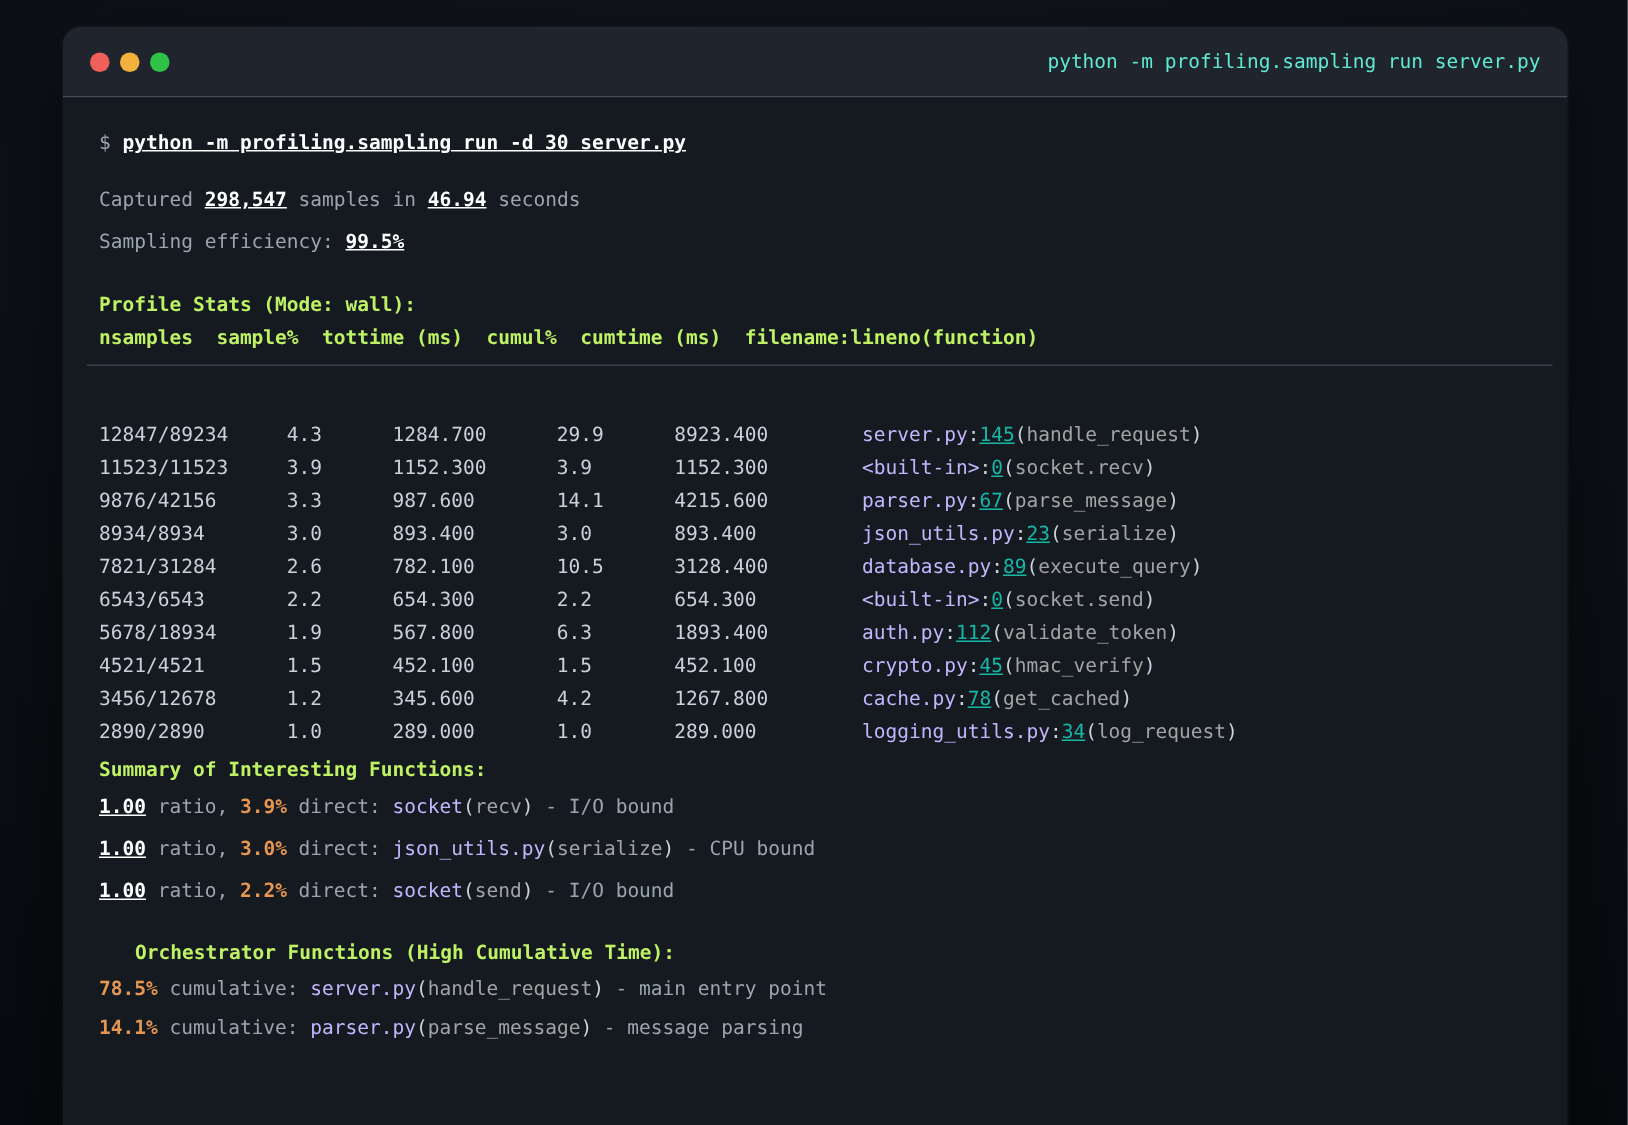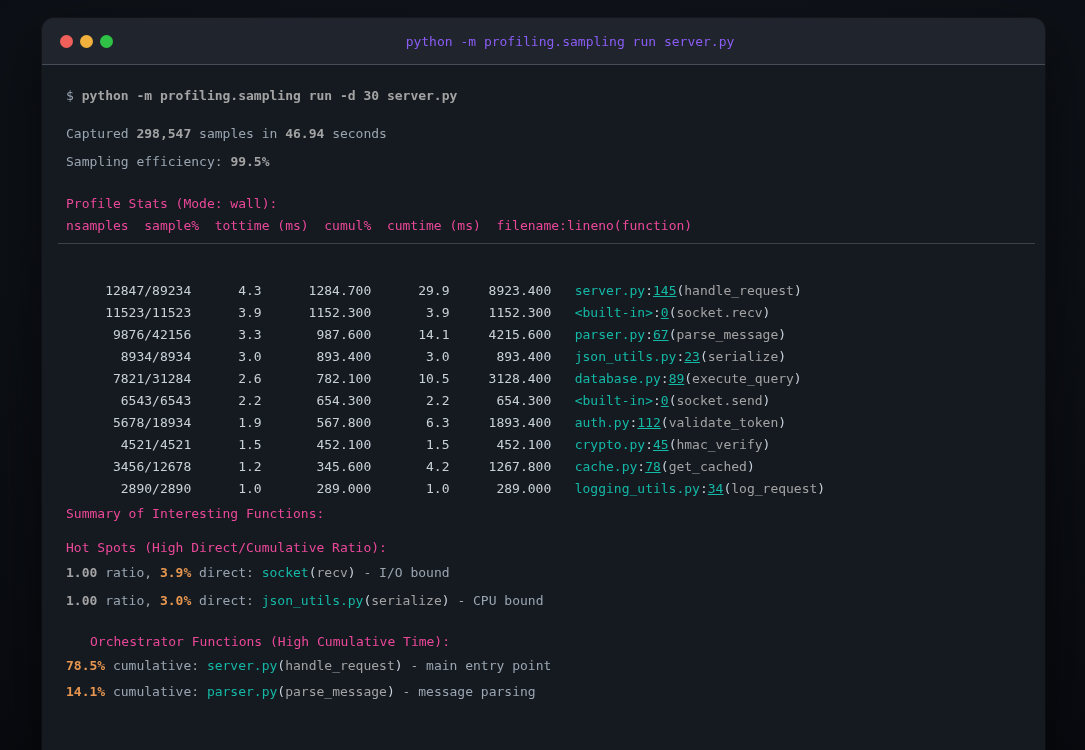--- a/index.html
+++ b/index.html
@@ -17,49 +17,49 @@
     height:47px;background:#20252d;border-bottom:1px solid #454d58;
     border-radius:12px 12px 0 0;display:flex;align-items:center;padding:0 18px;
     box-sizing:border-box;
   }
   .lights{display:flex;gap:7px;align-items:center;}
   .light{width:13px;height:13px;border-radius:50%;display:inline-block;}
   .light.red{background:#f0605a;}
   .light.yellow{background:#f2b13c;}
   .light.green{background:#2fc247;}
   .titlebar .title{
-    flex:1;text-align:center;color:#8b5cf6;font-size:13px;letter-spacing:0;
+    flex:1;text-align:right;color:#5eead4;font-size:13px;letter-spacing:0;
     white-space:nowrap;overflow:hidden;
   }
   .content{
     padding:20px 24px;font-size:13px;color:#9aa5b1;
   }
   .tline{white-space:pre;height:22px;line-height:22px;}
   .stat28 .tline{height:28px;line-height:28px;}
   .lh26 .tline{height:26px;line-height:26px;}
   #stats{margin-top:13px;}
   #profile-head{margin-top:17px;}
   .tdivider{border-top:1px solid #3a424c;margin:6px -14px 14px -8px;height:0;}
   #summary-head{margin-top:25px;}
   #hotspots-head{margin-top:12px;}
   #orch-head{margin-top:16px;margin-left:24px;}
   
-  .col{display:inline-block;text-align:right;white-space:pre;}
+  .col{display:inline-block;white-space:pre;}
   .w16{width:16ch;} .w9{width:9ch;} .w14{width:14ch;margin-top:22px;} .w10{width:10ch;} .w13{width:13ch;}
   .gap3{white-space:pre;}
   
   .c-gray{color:#9aa5b1;}
   .c-num{color:#c9d1d9;}
   .c-punct{color:#c9d1d9;}
-  .c-green{color:#14b8a6;}
-  .c-greenb{color:#a3a3a3;font-weight:bold;}
+  .c-green{color:#c4b5fd;}
+  .c-greenb{color:#ffffff;font-weight:bold;text-decoration:underline;}
   .c-orange{color:#14b8a6;text-decoration:underline;}
   .c-orangeb{color:#e6964f;font-weight:bold;text-align:right;}
   .c-blue{color:#a3a3a3;}
-  .c-head{color:#ec4899;font-weight:normal;}
+  .c-head{color:#bef264;font-weight:bold;}
 </style>
 </head>
 <body>
 
 <div class="window">
   <div class="titlebar">
     <div class="lights">
       <span class="light red"></span>
       <span class="light yellow"></span>
       <span class="light green"></span>
@@ -89,26 +89,24 @@
         <div class="tline"><span class="col w16 c-num">7821/31284</span><span class="col w9 c-num">2.6</span><span class="col w14 c-num">782.100</span><span class="col w10 c-num">10.5</span><span class="col w13 c-num">3128.400</span><span class="gap3">   </span><span class="c-green">database.py</span><span class="c-punct">:</span><span class="c-orange">89</span><span class="c-punct">(</span><span class="c-blue">execute_query</span><span class="c-punct">)</span></div>
         <div class="tline"><span class="col w16 c-num">6543/6543</span><span class="col w9 c-num">2.2</span><span class="col w14 c-num">654.300</span><span class="col w10 c-num">2.2</span><span class="col w13 c-num">654.300</span><span class="gap3">   </span><span class="c-green">&lt;built-in&gt;</span><span class="c-punct">:</span><span class="c-orange">0</span><span class="c-punct">(</span><span class="c-blue">socket.send</span><span class="c-punct">)</span></div>
         <div class="tline"><span class="col w16 c-num">5678/18934</span><span class="col w9 c-num">1.9</span><span class="col w14 c-num">567.800</span><span class="col w10 c-num">6.3</span><span class="col w13 c-num">1893.400</span><span class="gap3">   </span><span class="c-green">auth.py</span><span class="c-punct">:</span><span class="c-orange">112</span><span class="c-punct">(</span><span class="c-blue">validate_token</span><span class="c-punct">)</span></div>
         <div class="tline"><span class="col w16 c-num">4521/4521</span><span class="col w9 c-num">1.5</span><span class="col w14 c-num">452.100</span><span class="col w10 c-num">1.5</span><span class="col w13 c-num">452.100</span><span class="gap3">   </span><span class="c-green">crypto.py</span><span class="c-punct">:</span><span class="c-orange">45</span><span class="c-punct">(</span><span class="c-blue">hmac_verify</span><span class="c-punct">)</span></div>
         <div class="tline"><span class="col w16 c-num">3456/12678</span><span class="col w9 c-num">1.2</span><span class="col w14 c-num">345.600</span><span class="col w10 c-num">4.2</span><span class="col w13 c-num">1267.800</span><span class="gap3">   </span><span class="c-green">cache.py</span><span class="c-punct">:</span><span class="c-orange">78</span><span class="c-punct">(</span><span class="c-blue">get_cached</span><span class="c-punct">)</span></div>
         <div class="tline"><span class="col w16 c-num">2890/2890</span><span class="col w9 c-num">1.0</span><span class="col w14 c-num">289.000</span><span class="col w10 c-num">1.0</span><span class="col w13 c-num">289.000</span><span class="gap3">   </span><span class="c-green">logging_utils.py</span><span class="c-punct">:</span><span class="c-orange">34</span><span class="c-punct">(</span><span class="c-blue">log_request</span><span class="c-punct">)</span></div>
       </div>
     <div id="summary-head">
         <div class="tline"><span class="c-head">Summary of Interesting Functions:</span></div>
       </div>
-    <div id="hotspots-head">
-        <div class="tline"><span class="c-head">Hot Spots (High Direct/Cumulative Ratio):</span></div>
-      </div>
     <div id="hotspot-lines" class="stat28">
         <div class="tline"><span class="c-greenb">1.00</span><span class="c-gray"> ratio, </span><span class="c-orangeb">3.9%</span><span class="c-gray"> direct: </span><span class="c-green">socket</span><span class="c-punct">(</span><span class="c-blue">recv</span><span class="c-punct">)</span><span class="c-gray"> - I/O bound</span></div>
         <div class="tline"><span class="c-greenb">1.00</span><span class="c-gray"> ratio, </span><span class="c-orangeb">3.0%</span><span class="c-gray"> direct: </span><span class="c-green">json_utils.py</span><span class="c-punct">(</span><span class="c-blue">serialize</span><span class="c-punct">)</span><span class="c-gray"> - CPU bound</span></div>
+        <div class="tline"><span class="c-greenb">1.00</span><span class="c-gray"> ratio, </span><span class="c-orangeb">2.2%</span><span class="c-gray"> direct: </span><span class="c-green">socket</span><span class="c-punct">(</span><span class="c-blue">send</span><span class="c-punct">)</span><span class="c-gray"> - I/O bound</span></div>
       </div>
     <div id="orch-head">
         <div class="tline"><span class="c-head">Orchestrator Functions (High Cumulative Time):</span></div>
       </div>
     <div id="orch-lines" class="lh26">
         <div class="tline"><span class="c-orangeb">78.5%</span><span class="c-gray"> cumulative: </span><span class="c-green">server.py</span><span class="c-punct">(</span><span class="c-blue">handle_request</span><span class="c-punct">)</span><span class="c-gray"> - main entry point</span></div>
         <div class="tline"><span class="c-orangeb">14.1%</span><span class="c-gray"> cumulative: </span><span class="c-green">parser.py</span><span class="c-punct">(</span><span class="c-blue">parse_message</span><span class="c-punct">)</span><span class="c-gray"> - message parsing</span></div>
       </div>
   </div>
 </div>

